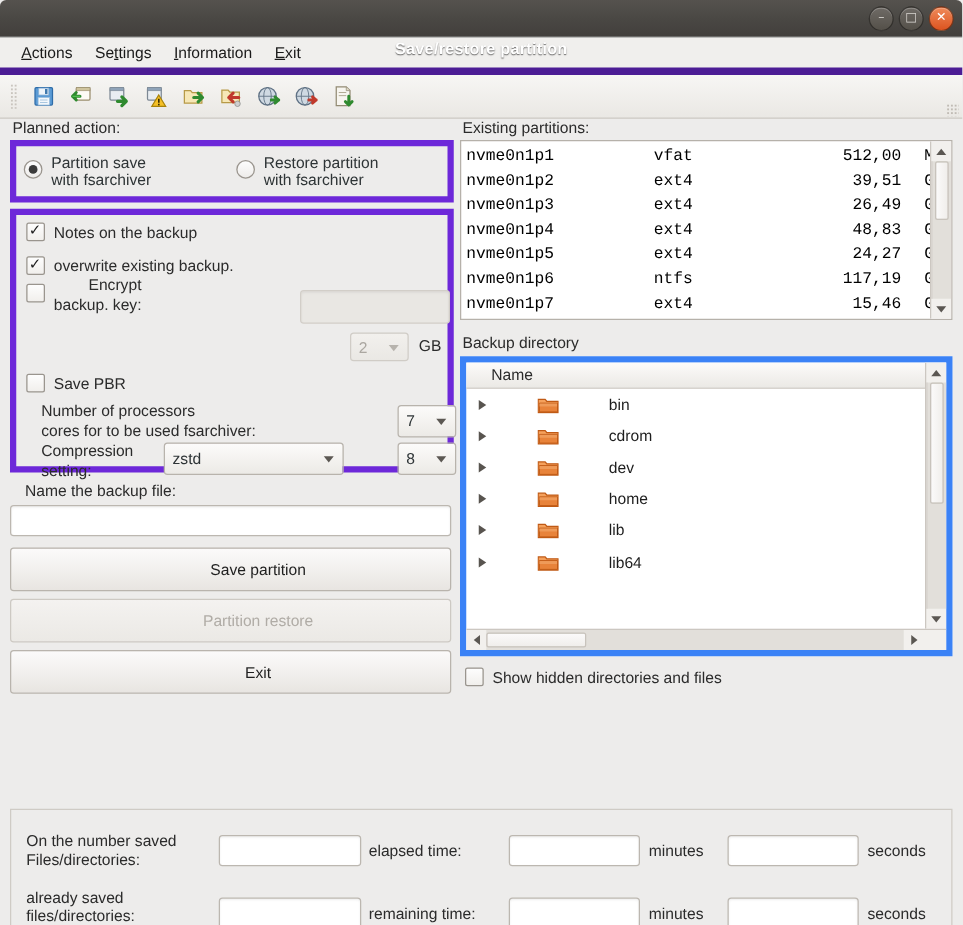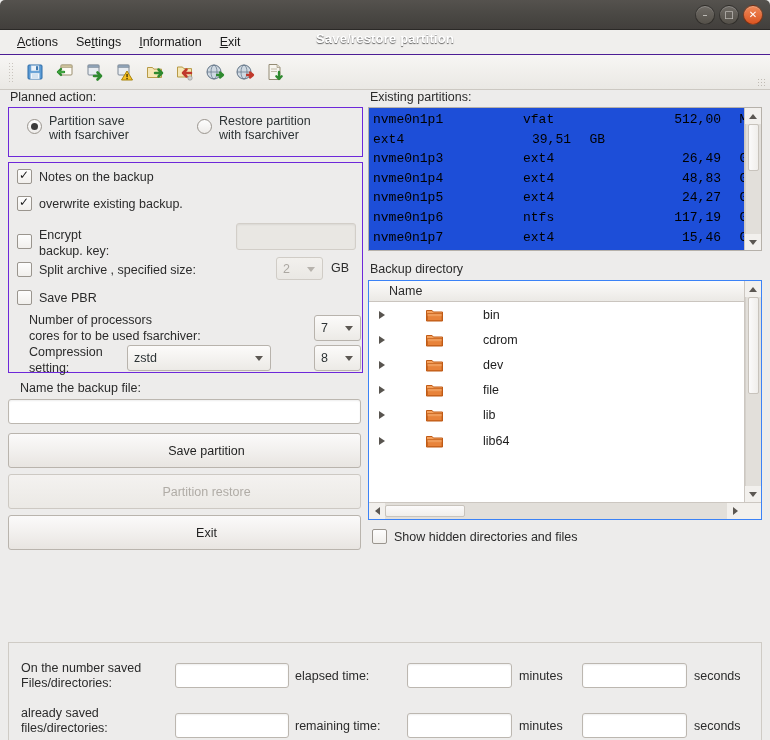--- a/index.html
+++ b/index.html
@@ -48,21 +48,21 @@
   .wbtn.grey { background: linear-gradient(to bottom,#6f6b66,#545049); color: #d8d5d1; }
   .wbtn.close { background: linear-gradient(to bottom,#f08a5a,#db5420); color: #fff; }
   .wbtn span { font-family: "DejaVu Sans", sans-serif; font-size: 10px; }
 
   
   .menubar {
     height: 24px;
     background: #f0efed;
     display: flex; align-items: center;
     padding-left: 8px;
-    border-bottom: 1px solid #4c1d95;
+    border-bottom: 6px solid #4c1d95;
   }
   .menu-item {
     padding: 3px 9px;
     font-size: 12.5px;
     color: #1a1a1a;
     cursor: default;
   }
   .menu-item u { text-decoration: underline; }
 
   
@@ -83,24 +83,23 @@
   }
   .tbtn svg { display: block; }
 
   
   .body-area { position: relative; }
 
   .lbl { font-size: 12.5px; color: #2b2b2b; }
 
   
   .frame {
-    border: 1px solid #6d28d9;
+    border: 5px solid #6d28d9;
     background: transparent;
     box-sizing: border-box;
-    padding-left: 12px;
   }
 
   
   #left { position: absolute; left: 8px; top: 0; width: 355px; }
 
   .planned-label { margin: 0 0 3px 2px; }
 
   .radio-row { display: flex; align-items: center; padding: 6px 4px 6px 6px; }
   .radio-opt { display: flex; align-items: flex-start; }
   .radio {
@@ -167,21 +166,21 @@
     box-sizing: border-box;
     display: flex; align-items: center; justify-content: center;
     font-size: 12.5px; color: #1f1f1f; padding-left: 44px;
   }
   .btn.disabled { color: #b0aca6; background: linear-gradient(to bottom,#f4f2f0,#ebe9e5); border-color: #cdc9c3; }
 
   
   #right { position: absolute; left: 368px; top: 0; width: 394px; }
 
   .listbox {
-    background: #1d4ed8;
+    background: #ffffff;
     border: 1px solid #b6b1aa;
     box-sizing: border-box;
     position: relative;
     overflow: hidden;
   }
   .partrow {
     font-family: "Liberation Mono", monospace;
     font-size: 13px;
     color: #000;
     display: flex;
@@ -211,21 +210,21 @@
   .hsb {
     position: absolute; left: 0; bottom: 0; height: 17px; width: 100%;
     background: #f2f0ed; border-top: 1px solid #ccc7c1; box-sizing: border-box;
   }
   .hsb .tri-l { width:0;height:0;border-top:4.5px solid transparent;border-bottom:4.5px solid transparent;border-right:5px solid #5b5752; }
   .hsb .tri-r { width:0;height:0;border-top:4.5px solid transparent;border-bottom:4.5px solid transparent;border-left:5px solid #5b5752; }
 
   
   .treebox {
     background: #fff;
-    border: 1px solid #3b82f6;
+    border: 5px solid #3b82f6;
     box-sizing: border-box;
     position: relative; overflow: hidden;
   }
   .tree-head {
     height: 21px;
     background: linear-gradient(to bottom,#fcfbfa,#ebe9e5);
     border-bottom: 1px solid #cac5bf;
     display: flex; align-items: center;
     padding-left: 20px;
     font-size: 12.5px; color: #2b2b2b;
@@ -404,33 +403,29 @@
         <div class="check-row" style="position:absolute; left:8px; top:6px;">
           <div class="check on"></div>
           <span class="lbl">Notes on the backup</span>
         </div>
 
         <div class="check-row" style="position:absolute; left:8px; top:33px;">
           <div class="check on"></div>
           <span class="lbl">overwrite existing backup.</span>
         </div>
 
-        <div style="position:absolute; left:8px; top:64px; display:flex; align-items:flex-start;">
+        <div style="position:absolute; left:8px; top:48px; display:flex; align-items:flex-start;text-align:right;">
           <div class="check" style="margin-top:7px;"></div>
           <div class="lbl" style="margin-left:7px; line-height:16px;">
             <span>Encrypt</span><br>
             <span>backup. key:</span>
           </div>
         </div>
         <div class="ent disabled" style="position:absolute; left:227px; top:60px; width:120px; height:27px;"></div>
 
-        <div class="check-row" style="position:absolute; left:8px; top:99px;">
-          <div class="check"></div>
-          <span class="lbl">Split archive , specified size:</span>
-        </div>
         <div class="combo disabled" style="position:absolute; left:267px; top:94px; width:47px; height:23px;">
           <span>2</span>
           <span class="arw"></span>
         </div>
         <div class="lbl" style="position:absolute; left:322px; top:98px;">GB</div>
 
         <div class="check-row" style="position:absolute; left:8px; top:127px;">
           <div class="check"></div>
           <span class="lbl">Save PBR</span>
         </div>
@@ -472,20 +467,21 @@
 
       <div class="listbox" style="height:144px;">
         <div id="partition-rows" style="padding-top:2px;">
             <div class="partrow">
               <span class="pc-dev">nvme0n1p1</span>
               <span class="pc-fs">vfat</span>
               <span class="pc-sz">512,00</span>
               <span class="pc-un">MB</span>
             </div>
             <div class="partrow">
+              <span class="pc-dev">nvme0n1p2</span>
               <span class="pc-fs">ext4</span>
               <span class="pc-sz">39,51</span>
               <span class="pc-un">GB</span>
             </div>
             <div class="partrow">
               <span class="pc-dev">nvme0n1p3</span>
               <span class="pc-fs">ext4</span>
               <span class="pc-sz">26,49</span>
               <span class="pc-un">GB</span>
             </div>
@@ -559,21 +555,21 @@
                 </svg></span>
               <span class="nm">dev</span>
             </div>
             <div class="trow">
               <span class="expander"></span>
               <span class="folder"><svg width="17" height="14" viewBox="0 0 17 14">
                   <path d="M0.5 2.5 h5.6 l1.3 1.5 h9.1 v9 h-16 z" fill="#f5a15c" stroke="#c05a15" stroke-width="1"></path>
                   <path d="M1.5 5.5 h14.5 v7 h-14.5 z" fill="#e8833a" stroke="#c05a15" stroke-width=".8"></path>
                   <path d="M1.5 5.8 h14.2 v2.4 h-14.2 z" fill="#f2a567" opacity=".7"></path>
                 </svg></span>
-              <span class="nm">file</span>
+              <span class="nm">home</span>
             </div>
             <div class="trow">
               <span class="expander"></span>
               <span class="folder"><svg width="17" height="14" viewBox="0 0 17 14">
                   <path d="M0.5 2.5 h5.6 l1.3 1.5 h9.1 v9 h-16 z" fill="#f5a15c" stroke="#c05a15" stroke-width="1"></path>
                   <path d="M1.5 5.5 h14.5 v7 h-14.5 z" fill="#e8833a" stroke="#c05a15" stroke-width=".8"></path>
                   <path d="M1.5 5.8 h14.2 v2.4 h-14.2 z" fill="#f2a567" opacity=".7"></path>
                 </svg></span>
               <span class="nm">lib</span>
             </div>

